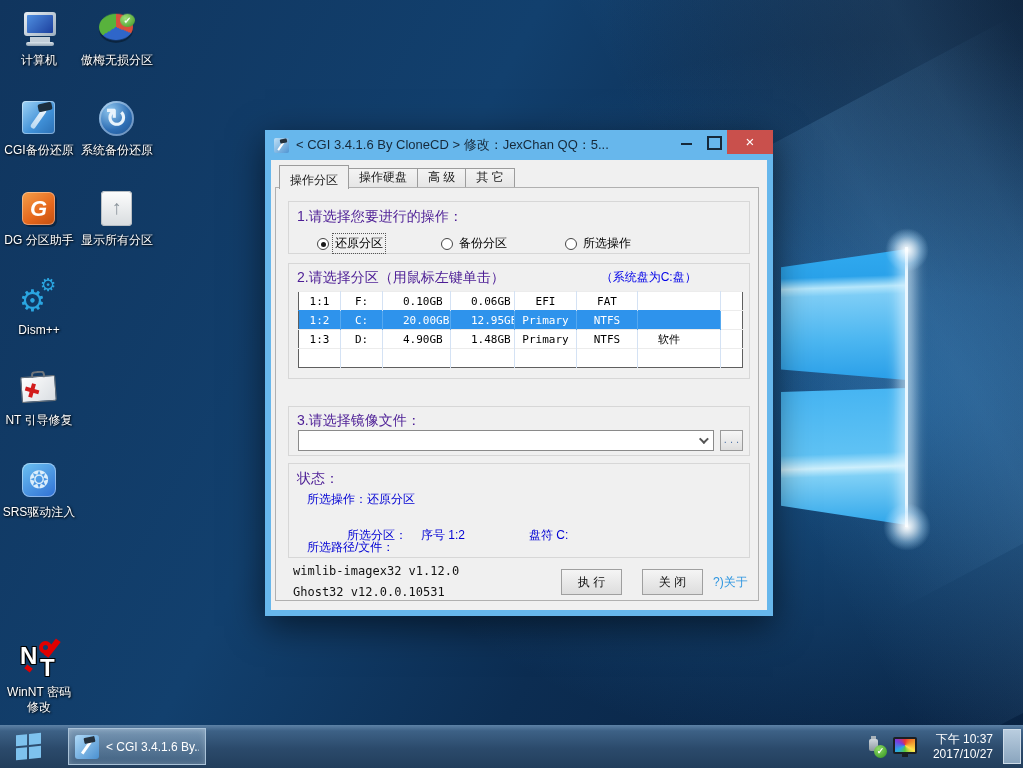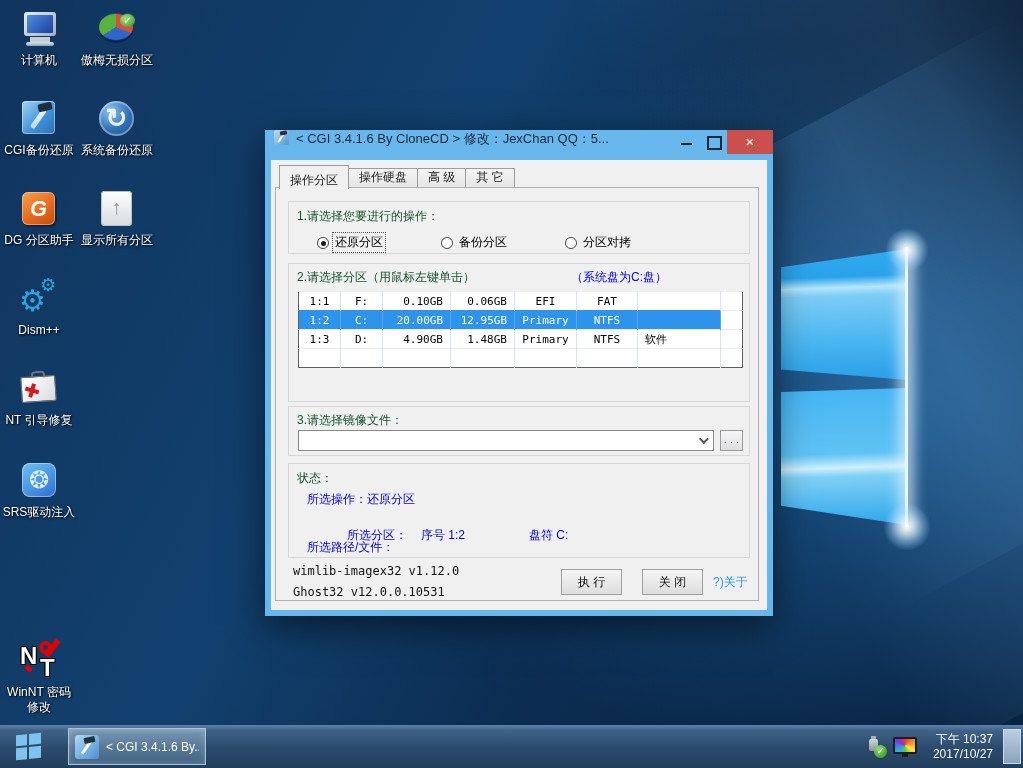--- a/index.html
+++ b/index.html
@@ -93,21 +93,21 @@
   .ic-wnpass { position:absolute; inset:0; }
   .ic-wnpass .n { position:absolute; left:2px; top:2px; font-size:24px; font-weight:bold; color:#fff; text-shadow:-1px -1px 0 #000,1px -1px 0 #000,-1px 1px 0 #000,1px 1px 0 #000; }
   .ic-wnpass .t { position:absolute; left:22px; top:14px; font-size:24px; font-weight:bold; color:#fff; text-shadow:-1px -1px 0 #000,1px -1px 0 #000,-1px 1px 0 #000,1px 1px 0 #000; }
   .ic-wnpass .keyring { position:absolute; left:21px; top:1px; width:13px; height:13px; border:4px solid #e00000; border-radius:50%; }
   .ic-wnpass .keyshaft { position:absolute; left:8px; top:13px; width:20px; height:6px; background:#e00000; transform:rotate(128deg); transform-origin:right center; }
   .ic-wnpass .keytooth { position:absolute; left:7px; top:26px; width:7px; height:5px; background:#e00000; transform:rotate(38deg); }
 
   
   .win { position:absolute; left:265px; top:130px; width:508px; height:486px;
     background:#67b7ec; box-shadow:0 10px 34px rgba(0,0,0,.55); }
-  .titlebar { position:absolute; left:0; top:0; right:0; height:30px; display:flex; }
+  .titlebar { position:absolute; left:0; top:0; right:0; height:30px; display:flex; align-items:center; }
   .title-icon { width:15px; height:15px; margin-left:9px; position:relative;
     background:linear-gradient(135deg,#bfe0f6,#4f94d2); border-radius:2px; flex:none; }
   .title-icon .h1 { position:absolute; left:6px; top:3px; width:2px; height:10px; background:#fff; transform:rotate(35deg); }
   .title-icon .h2 { position:absolute; left:6px; top:1px; width:7px; height:4px; background:#24313d; border-radius:1px; transform:rotate(-12deg); }
   .title-text { margin-left:7px; font-size:13px; color:#16293a; white-space:nowrap; overflow:hidden; }
   .cap-btns { margin-left:auto; display:flex; align-items:flex-start; height:30px; }
   .cap-min, .cap-max { width:27px; height:24px; position:relative; cursor:pointer; }
   .cap-min::after { content:""; position:absolute; left:8px; top:13px; width:11px; height:2px; background:#16293a; }
   .cap-max::after { content:""; position:absolute; left:7px; top:6px; width:11px; height:10px; border:2px solid #16293a; }
   .cap-close { width:46px; height:24px; background:#c9504c; color:#fff; font-size:15px; line-height:23px; text-align:center; cursor:pointer; }
@@ -116,41 +116,41 @@
 
   .tabs { position:absolute; left:8px; top:5px; display:flex; align-items:flex-end; }
   .tab { font-size:12px; color:#1a1a1a; padding:0 10px 4px 10px; border:1px solid #9c9c9c; border-bottom:none;
     background:linear-gradient(#f4f4f4,#e4e4e4); margin-right:0px; height:21px; cursor:pointer; }
   .tab + .tab { border-left:none; }
   .tab.active { background:#f0f0f0; height:24px; position:relative; z-index:2; padding-top:6px; }
 
   .tabpage { position:absolute; left:4px; right:8px; top:27px; bottom:9px; border:1px solid #b0b0b0; background:#f0f0f0; }
 
   .gbox { position:absolute; left:12px; width:462px; border:1px solid #d7d7d7; background:#f0f0f0; }
-  .g-label { font-size:12px; color:#14532d; }
+  .g-label { font-size:14px; color:#4c1d95; }
 
   
   .g1 { top:13px; height:53px; }
   .g1 .g-label { margin:6px 0 0 8px; }
   .radio-row { display:flex; margin:8px 0 0 28px; }
   .radio-item { display:flex; align-items:center; margin-right:56px; cursor:pointer; }
   .radio-dot { width:12px; height:12px; border:1px solid #464646; border-radius:50%; background:#fff; position:relative; flex:none; }
   .radio-dot.sel::after { content:""; position:absolute; left:3px; top:3px; width:5px; height:5px; border-radius:50%; background:#1a1a1a; }
   .radio-lab { font-size:12px; margin-left:4px; padding:1px 2px; }
   .radio-lab.focus { outline:1px dotted #555; }
 
   
-  .g2 { top:75px; height:139px; }
+  .g2 { top:75px; height:116px; }
   .g2-head { display:flex; margin:5px 8px 0 8px; }
   .g2-note { font-size:12px; color:#0000e8; margin-left:96px; }
   .ptable { position:absolute; left:9px; top:27px; width:444px; border:1px solid #5f5f5f; border-collapse:collapse; table-layout:fixed;
     font-family:"DejaVu Sans Mono", monospace; font-size:11px; background:#fff; }
   .ptable th { background:#9dbde6; color:#17375e; font-weight:normal; height:20px; border-right:2px solid #f0f0f0; overflow:hidden; white-space:nowrap; }
   .ptable th:last-child { border-right:none; }
-  .ptable td { height:19px; border-right:1px solid #d4e2f4; border-top:1px solid #ececec; padding:0 7px; overflow:hidden; white-space:nowrap; }
+  .ptable td { height:19px; border-right:1px solid #d4e2f4; border-top:1px solid #ececec; padding:0 20px; overflow:hidden; white-space:nowrap; }
   .ptable td:last-child { border-right:none; }
   .ptable .c { text-align:center; padding:0; }
   .ptable .r { text-align:right; }
   .ptable .l { text-align:left; }
   .ptable tr.selrow td { background:#2e93ec; color:#fff; border-top-color:#2e93ec; border-right-color:#56a9f0; }
   .ptable tr.selrow td.nosel { background:#fff; color:#000; border-top-color:#ececec; border-right-color:#d4e2f4; }
 
   
   .g3 { top:218px; height:50px; }
   .g3 .g-label { margin:5px 0 0 8px; }
@@ -340,21 +340,21 @@
             <div class="radio-item">
               <div class="radio-dot sel"></div>
               <div class="radio-lab focus">还原分区</div>
             </div>
             <div class="radio-item">
               <div class="radio-dot"></div>
               <div class="radio-lab">备份分区</div>
             </div>
             <div class="radio-item">
               <div class="radio-dot"></div>
-              <div class="radio-lab">分区对拷</div>
+              <div class="radio-lab">所选操作</div>
             </div>
           </div>
         </div>
 
         <div class="gbox g2">
           <div class="g2-head">
             <div class="g-label">2.请选择分区（用鼠标左键单击）</div>
             <div class="g2-note">（系统盘为C:盘）</div>
           </div>
           <table class="ptable">

